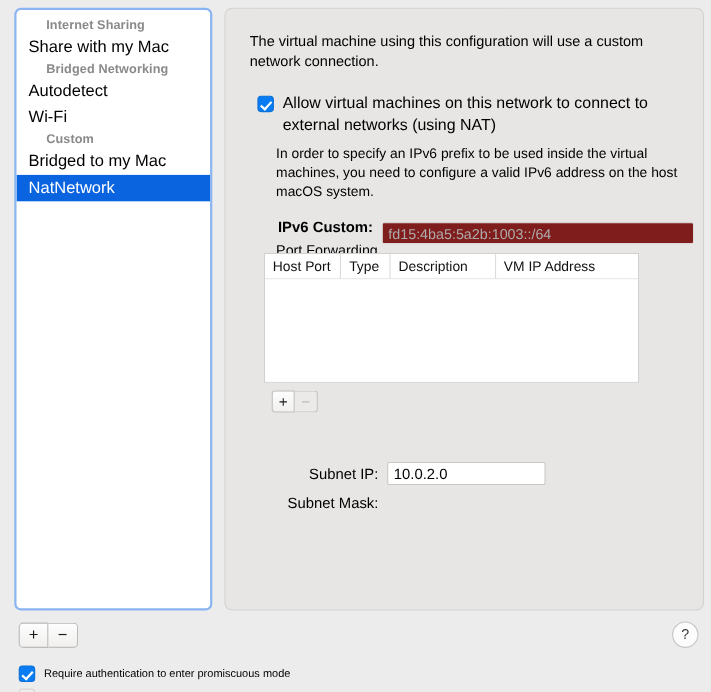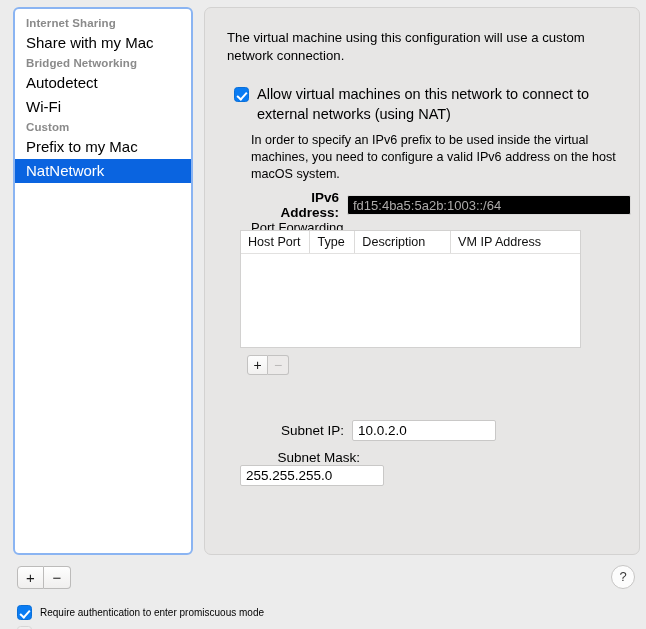--- a/index.html
+++ b/index.html
@@ -30,21 +30,21 @@
     box-sizing: border-box;
     overflow: hidden;
   }
   .sb-list {
     padding-top: 6px;
   }
   .sb-group {
     font-size: 11.5px;
     font-weight: bold;
     color: #8a8a8a;
-    padding: 2px 0 2px 11px;
+    padding: 2px 0 2px 27px;
     letter-spacing: 0.1px;
   }
   .sb-item {
     font-size: 15px;
     color: #000;
     padding: 2px 0 3px 11px;
     line-height: 19px;
     white-space: nowrap;
   }
   .sb-item.selected {
@@ -136,29 +136,30 @@
     font-weight: bold;
     color: #000;
     width: 96px;
     text-align: right;
     padding-right: 8px;
     box-sizing: border-box;
   }
   #ipv6-input {
     flex: 1;
     height: 20px;
-    background: #000000;
+    background: #7f1d1d;
     border: 1px solid #dcdbda;
     border-radius: 2px;
     box-sizing: border-box;
     font-family: "Liberation Sans", sans-serif;
     font-size: 13px;
     color: #adabaa;
     padding: 0 5px;
     outline: none;
+    margin-top: 12px;
   }
   #ipv6-input::placeholder { color: #adabaa; opacity: 1; }
 
   #pf-label {
     position: absolute;
     left: 46px;
     top: 212px;
     font-size: 13px;
     color: #000;
   }
@@ -317,39 +318,39 @@
   <div class="sb-list">
 
     <div class="sb-group">Internet Sharing</div>
     <div class="sb-item">Share with my Mac</div>
 
     <div class="sb-group">Bridged Networking</div>
     <div class="sb-item">Autodetect</div>
     <div class="sb-item">Wi-Fi</div>
 
     <div class="sb-group">Custom</div>
-    <div class="sb-item">Prefix to my Mac</div>
+    <div class="sb-item">Bridged to my Mac</div>
     <div class="sb-item selected">NatNetwork</div>
 
   </div>
 </div>
 
 <div id="detail-panel">
 
   <div class="desc-text">The virtual machine using this configuration will use a custom network connection.</div>
 
   <div id="nat-row">
     <span class="cbox"></span>
     <span class="lbl">Allow virtual machines on this network to connect to external networks (using NAT)</span>
   </div>
 
   <div class="ipv6-note">In order to specify an IPv6 prefix to be used inside the virtual machines, you need to configure a valid IPv6 address on the host macOS system.</div>
 
   <div id="ipv6-row">
-    <span id="ipv6-label">IPv6 Address:</span>
+    <span id="ipv6-label">IPv6 Custom:</span>
     <input id="ipv6-input" type="text" placeholder="fd15:4ba5:5a2b:1003::/64" style="">
   </div>
 
   <div id="pf-label">Port Forwarding</div>
 </div>
 
 <div id="pf-table">
   <div id="pf-header">
     <div class="th" style="width:78px">Host Port</div>
     <div class="th" style="width:50px">Type</div>
@@ -364,21 +365,20 @@
   <div class="seg-btn right disabled">−</div>
 </div>
 
 <div class="subnet-row" id="subnet-ip-row">
   <span class="subnet-label">Subnet IP:</span>
   <input class="subnet-input" type="text" value="10.0.2.0" style="">
 </div>
 
 <div class="subnet-row" id="subnet-mask-row">
   <span class="subnet-label">Subnet Mask:</span>
-  <input class="subnet-input" type="text" value="255.255.255.0" style="">
 </div>
 
 <div id="bottom-buttons">
   <div class="bb left">+</div>
   <div class="bb right">−</div>
 </div>
 
 <div id="help-button">?</div>
 
 <div id="promisc-row">

